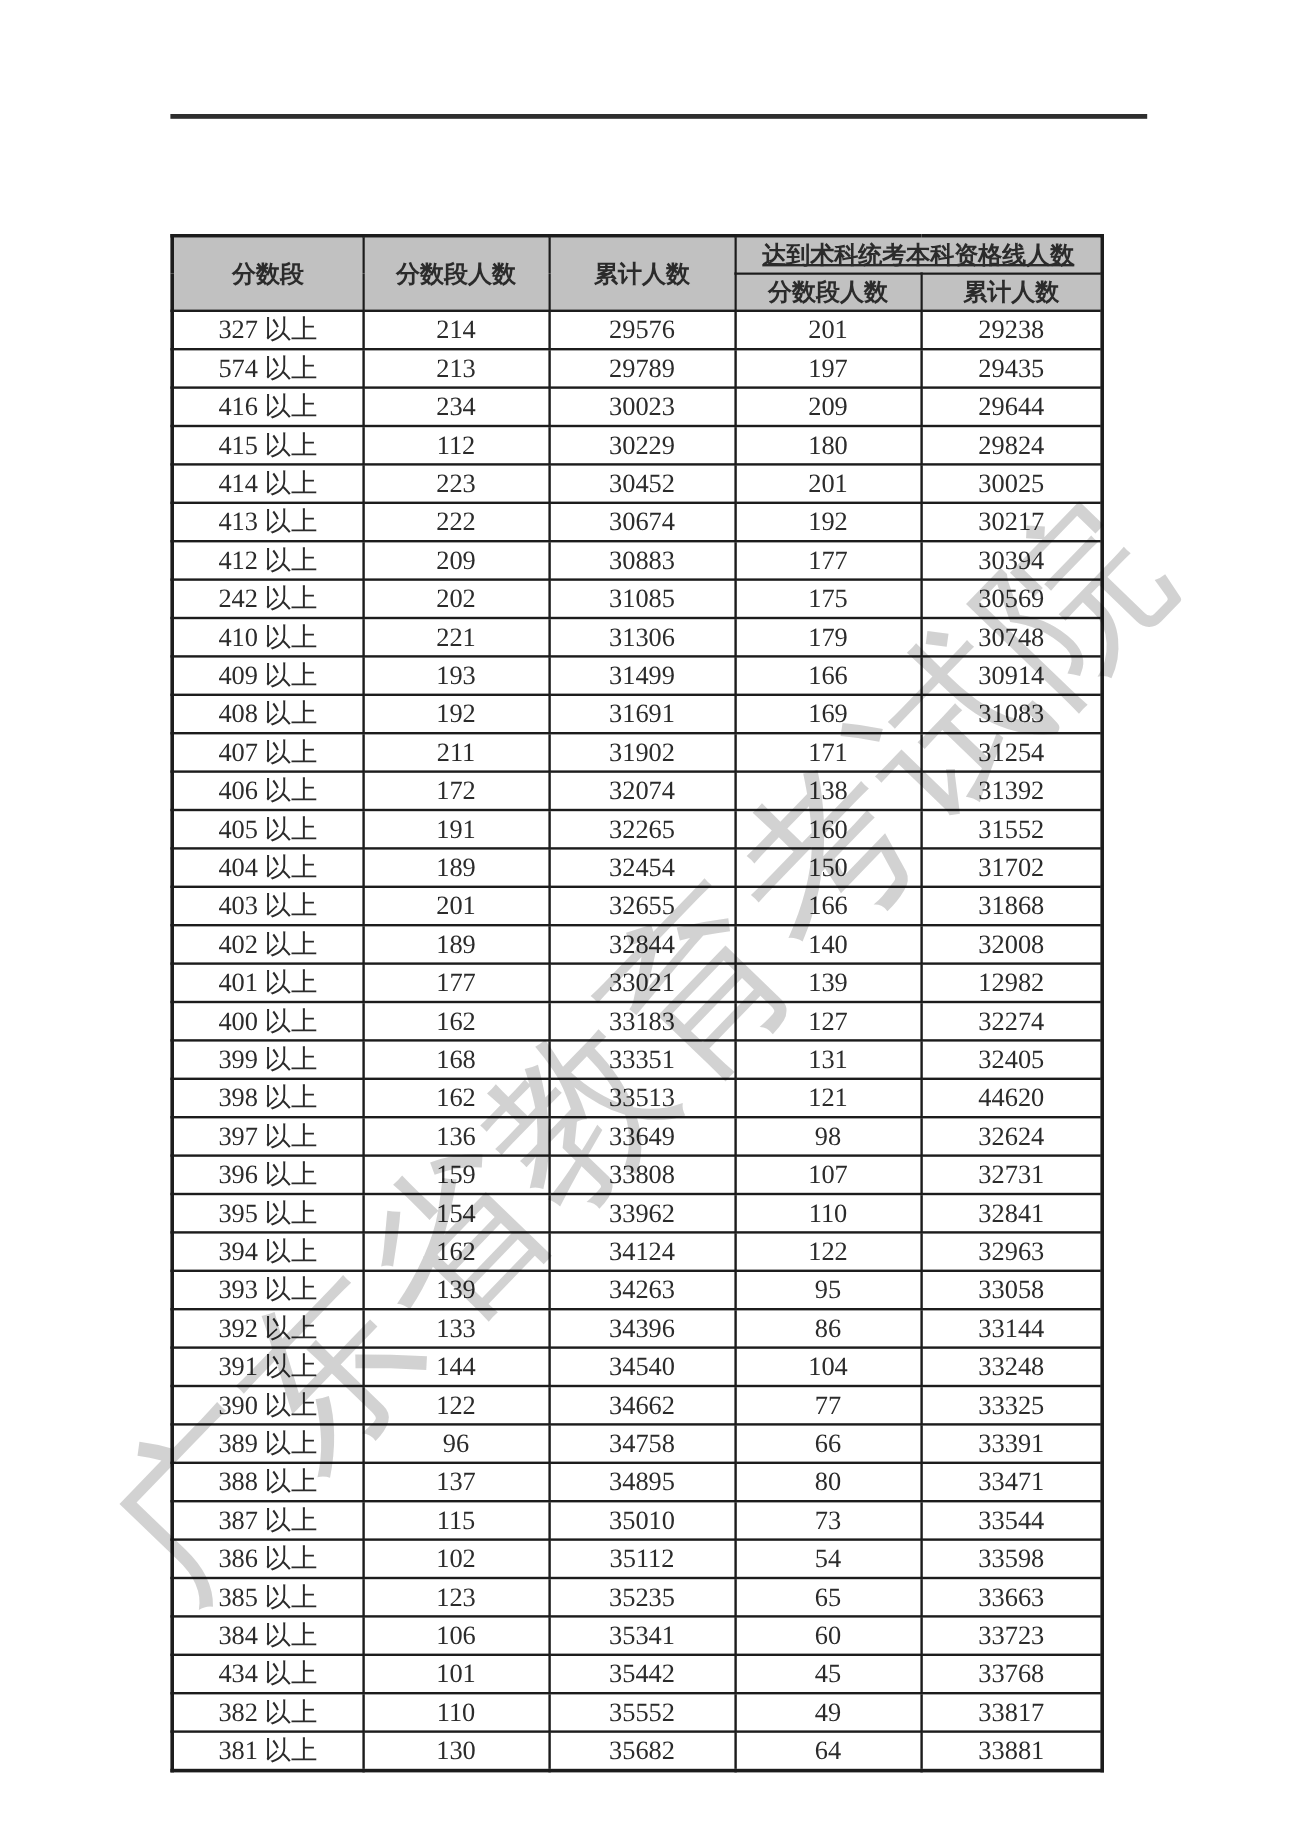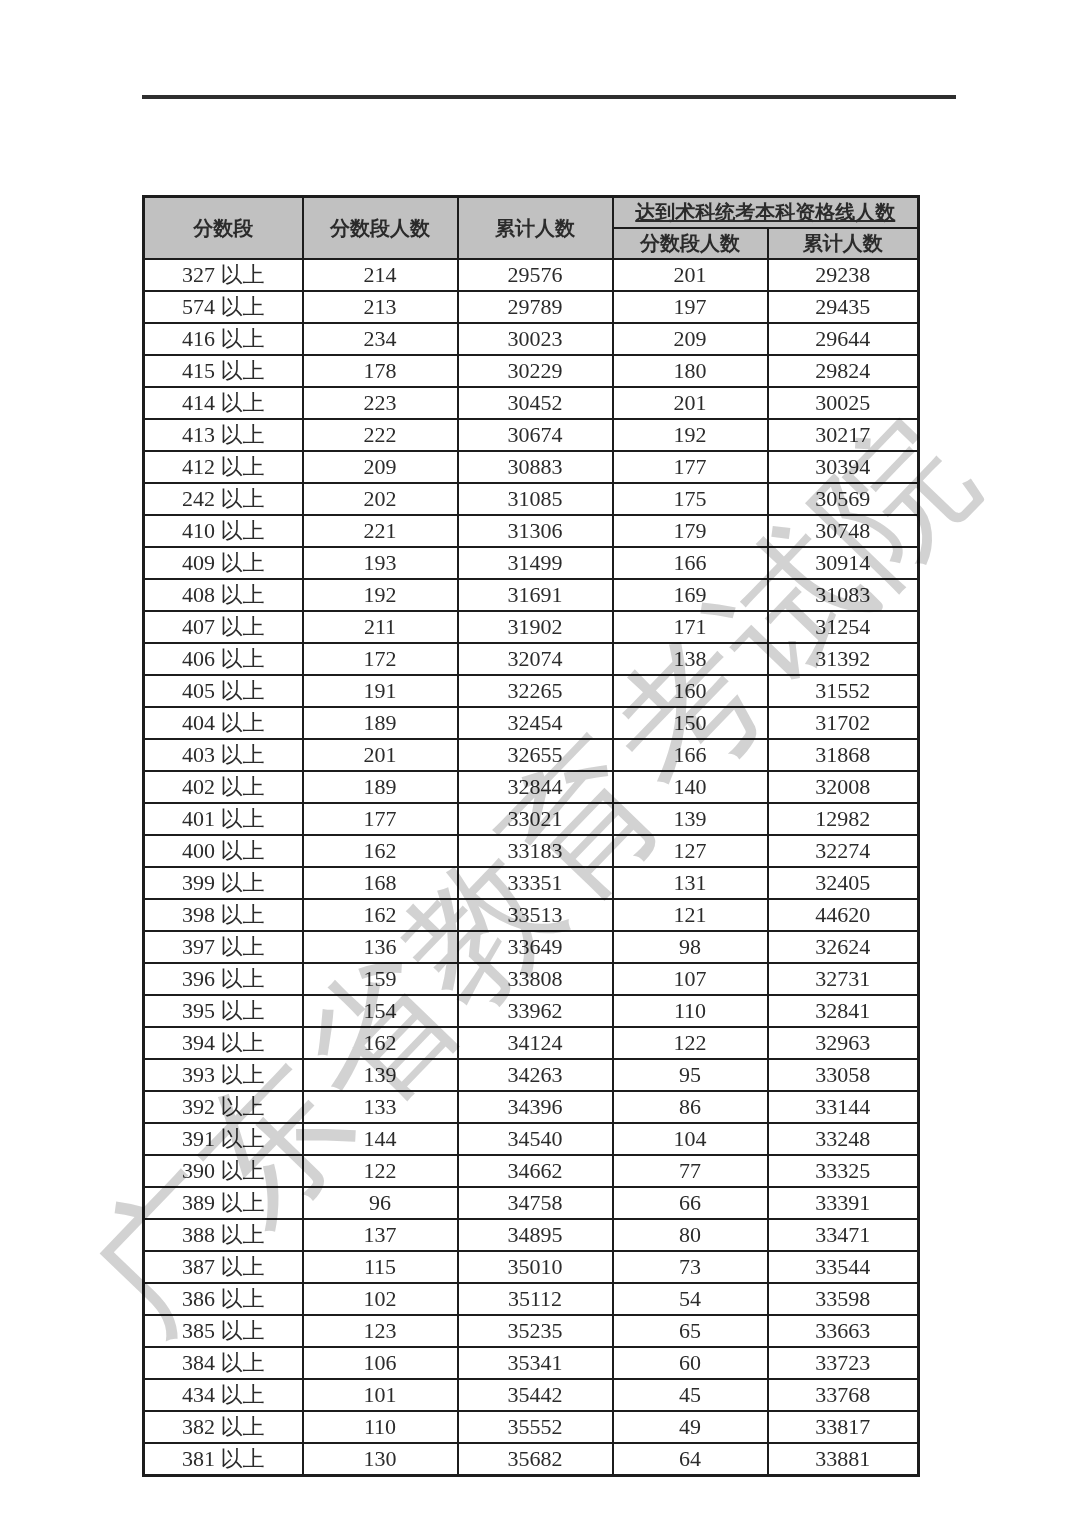--- a/index.html
+++ b/index.html
@@ -120,21 +120,21 @@
         </tr>
         <tr>
           <td>416 以上</td>
           <td>234</td>
           <td>30023</td>
           <td>209</td>
           <td>29644</td>
         </tr>
         <tr>
           <td>415 以上</td>
-          <td>178</td>
+          <td>112</td>
           <td>30229</td>
           <td>180</td>
           <td>29824</td>
         </tr>
         <tr>
           <td>414 以上</td>
           <td>223</td>
           <td>30452</td>
           <td>201</td>
           <td>30025</td>

